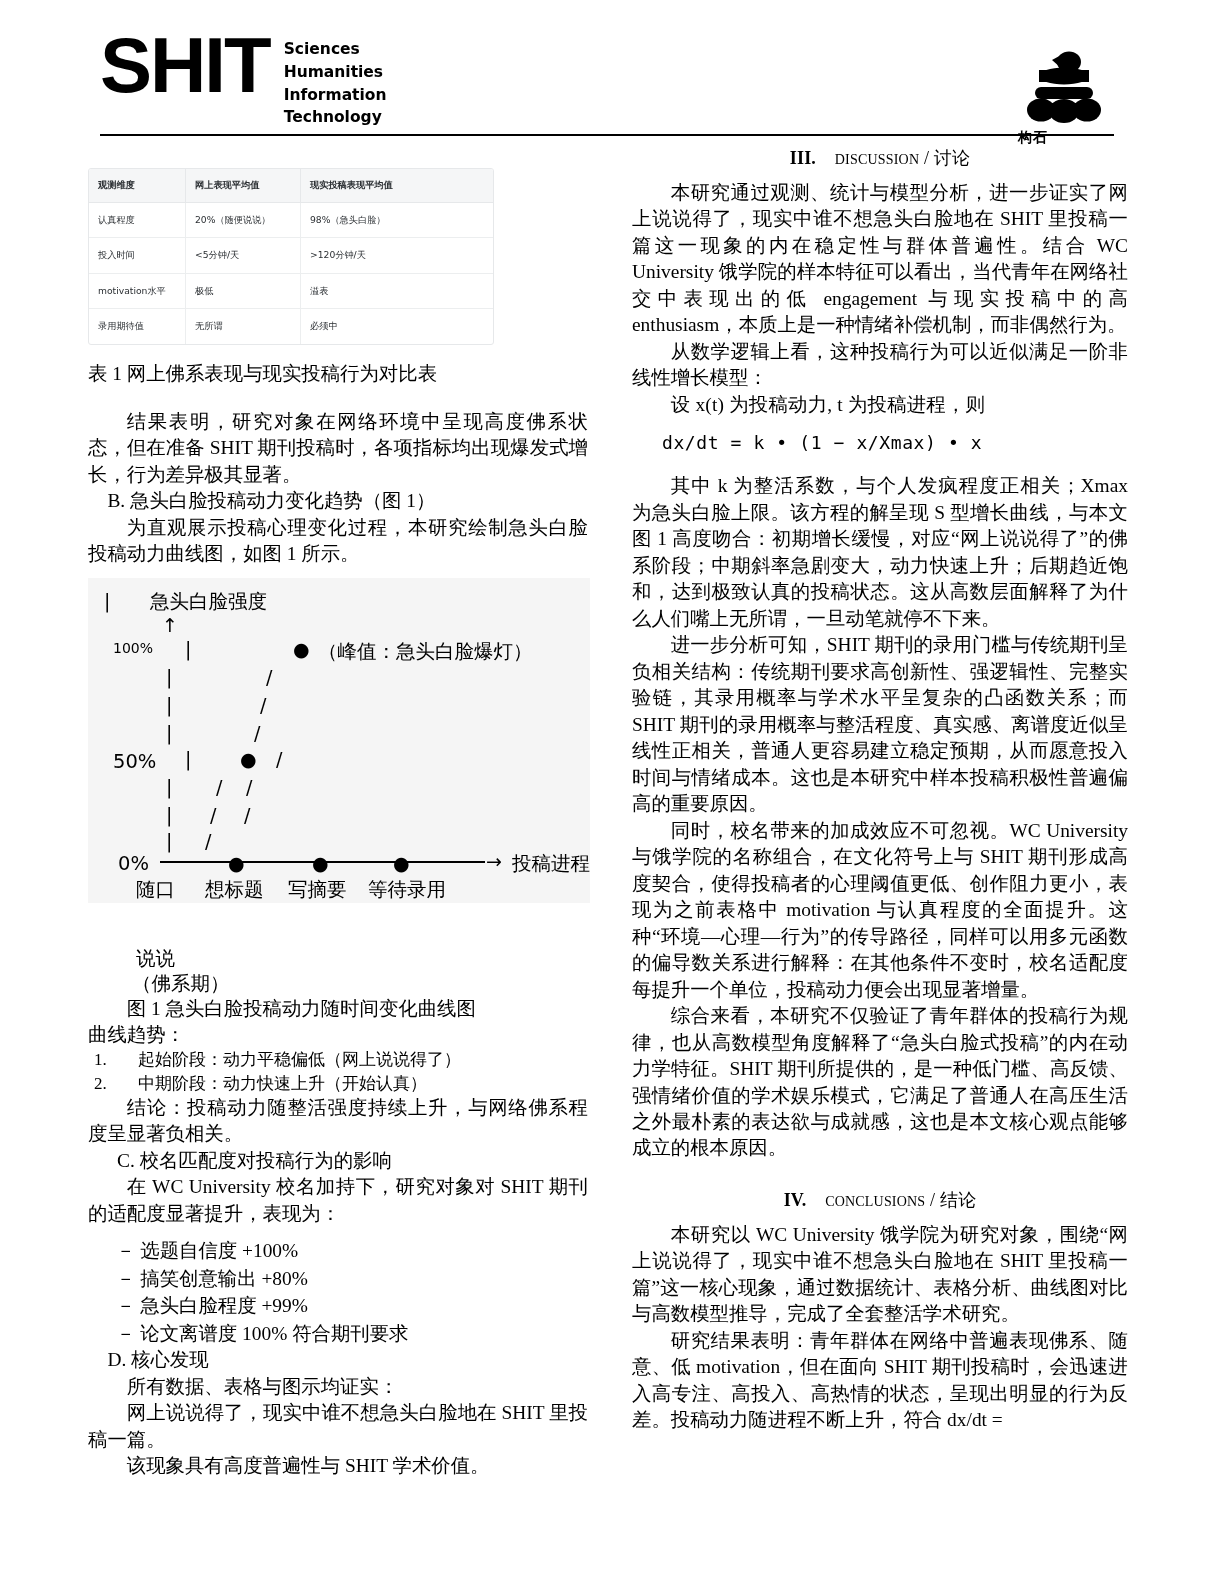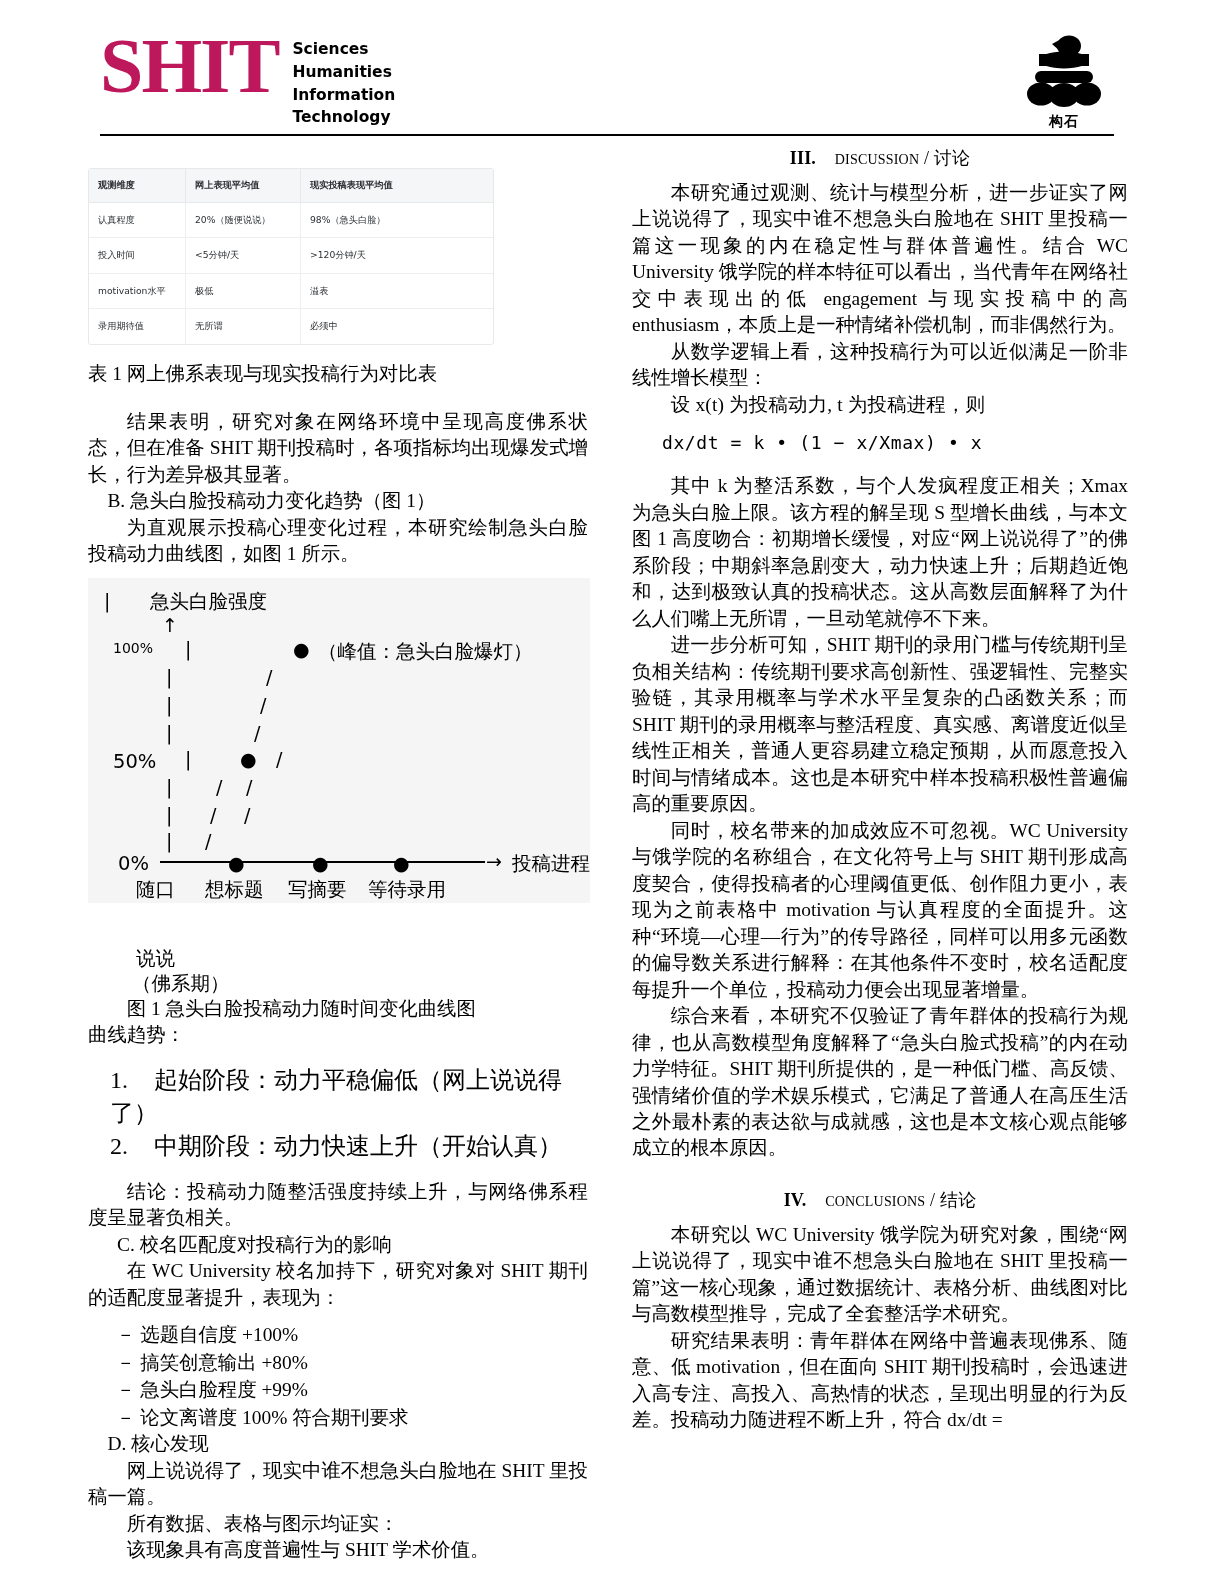--- a/index.html
+++ b/index.html
@@ -25,43 +25,42 @@
     height: 104px;
   }
   #logo-block {
     position: absolute;
     left: 0;
     top: 0;
     display: flex;
     align-items: flex-start;
   }
   #logo-word {
-    font-family: Liberation Serif, serif;
+    font-family: Liberation Sans, sans-serif;
     font-weight: 700;
     font-size: 78px;
     line-height: 0.86;
     letter-spacing: -2px;
-    color: #be185d;
+    color: #000000;
   }
   #logo-expansion {
     margin-left: 14px;
     margin-top: 6px;
     font-family: "DejaVu Sans", sans-serif;
     font-weight: 700;
     font-size: 15.5px;
     line-height: 1.47;
     color: #000;
   }
 
   #publisher-logo {
     position: absolute;
     right: 14px;
-    top: 0px;
+    top: 16px;
     width: 92px;
-    text-align: center;
   }
   #publisher-logo svg { display: block; margin: 0 auto; }
   #publisher-name {
     font-family: "DejaVu Sans", sans-serif;
     font-weight: 700;
     font-size: 14px;
     letter-spacing: 1px;
     margin-top: 1px;
   }
 
@@ -198,23 +197,23 @@
   ul.dash {
     list-style: none;
     margin: 10px 0 0 0;
     padding: 0 0 0 28px;
     font-size: 19.4px;
     line-height: 1.42;
   }
   ul.dash li { margin: 0; }
   ol.steps {
     list-style: none;
-    margin: 16px;
+    margin: 0;
     padding: 0 0 0 6px;
-    font-size: 24px;
+    font-size: 17px;
     line-height: 1.365;
   }
   ol.steps li { margin: 0; }
   ol.steps li .n { display: inline-block; width: 44px; }
 </style>
 </head>
 <body>
 
 <div id="masthead">
   <div id="logo-block">
@@ -352,22 +351,22 @@
   <p class="body indent">在 WC University 校名加持下，研究对象对 SHIT 期刊的适配度显著提升，表现为：</p>
 
   <ul class="dash">
     <li>－ 选题自信度 +100%</li>
     <li>－ 搞笑创意输出 +80%</li>
     <li>－ 急头白脸程度 +99%</li>
     <li>－ 论文离谱度 100% 符合期刊要求</li>
   </ul>
 
   <p class="body" style="text-indent:1em">D. 核心发现</p>
+  <p class="body indent">所有数据、表格与图示均证实：</p>
   <p class="body indent">网上说说得了，现实中谁不想急头白脸地在 SHIT 里投稿一篇。</p>
-  <p class="body indent">所有数据、表格与图示均证实：</p>
   <p class="body indent">该现象具有高度普遍性与 SHIT 学术价值。</p>
 </div>
 
 <div id="col-right">
 
   <div class="sec-head">
     <span class="num">III.</span>
     <span style="display:inline-block;width:14px"></span><span class="sc">Discussion</span>
     <span>/ 讨论</span>
   </div>

